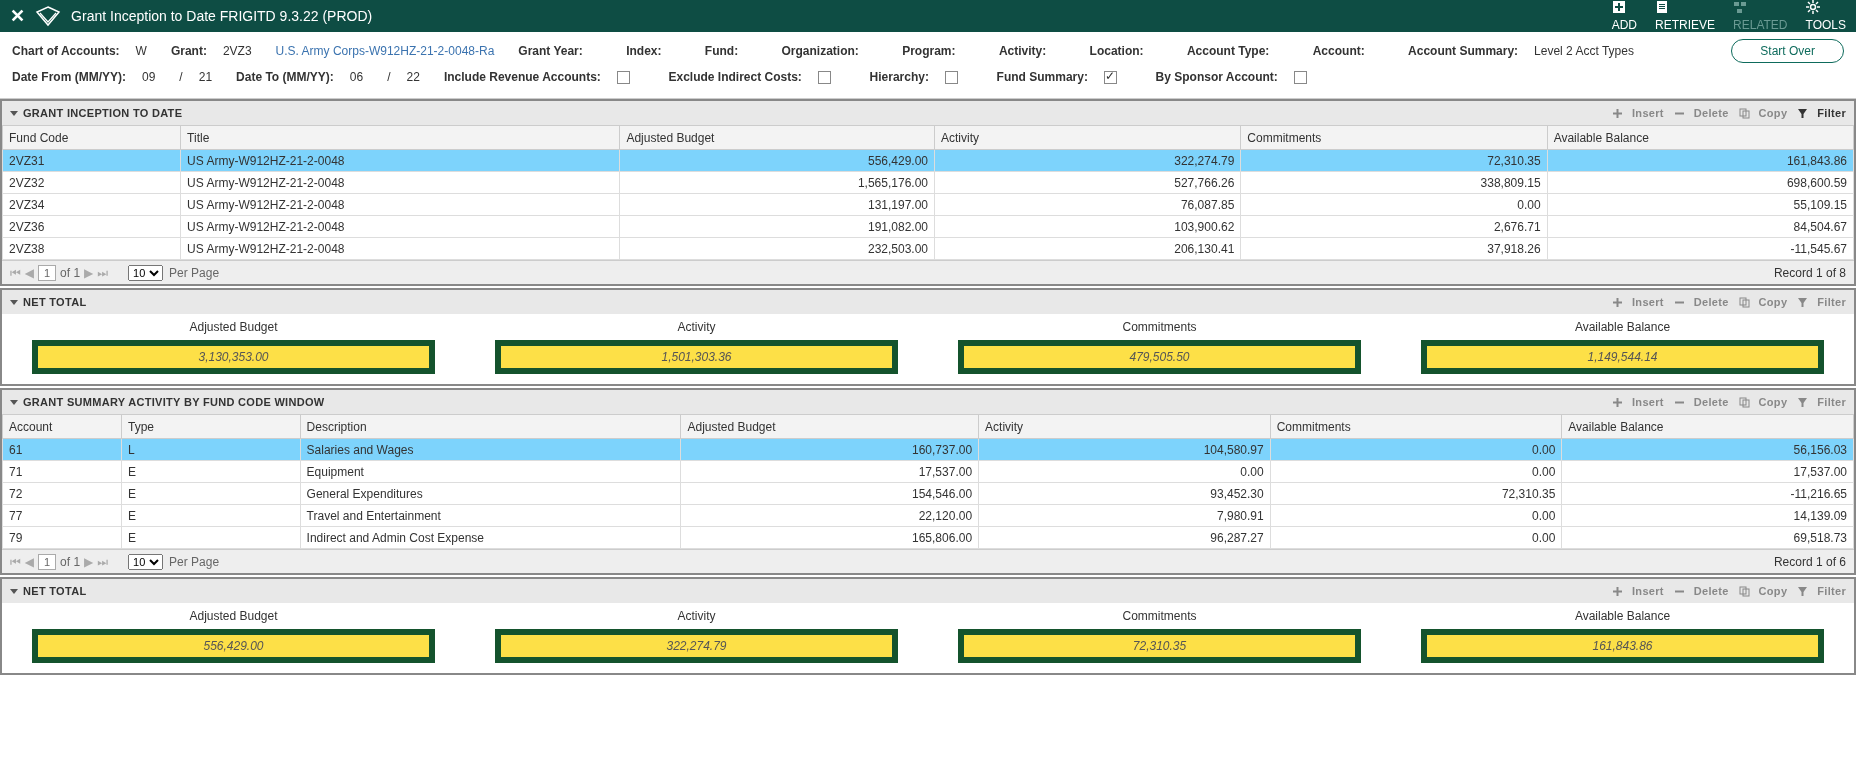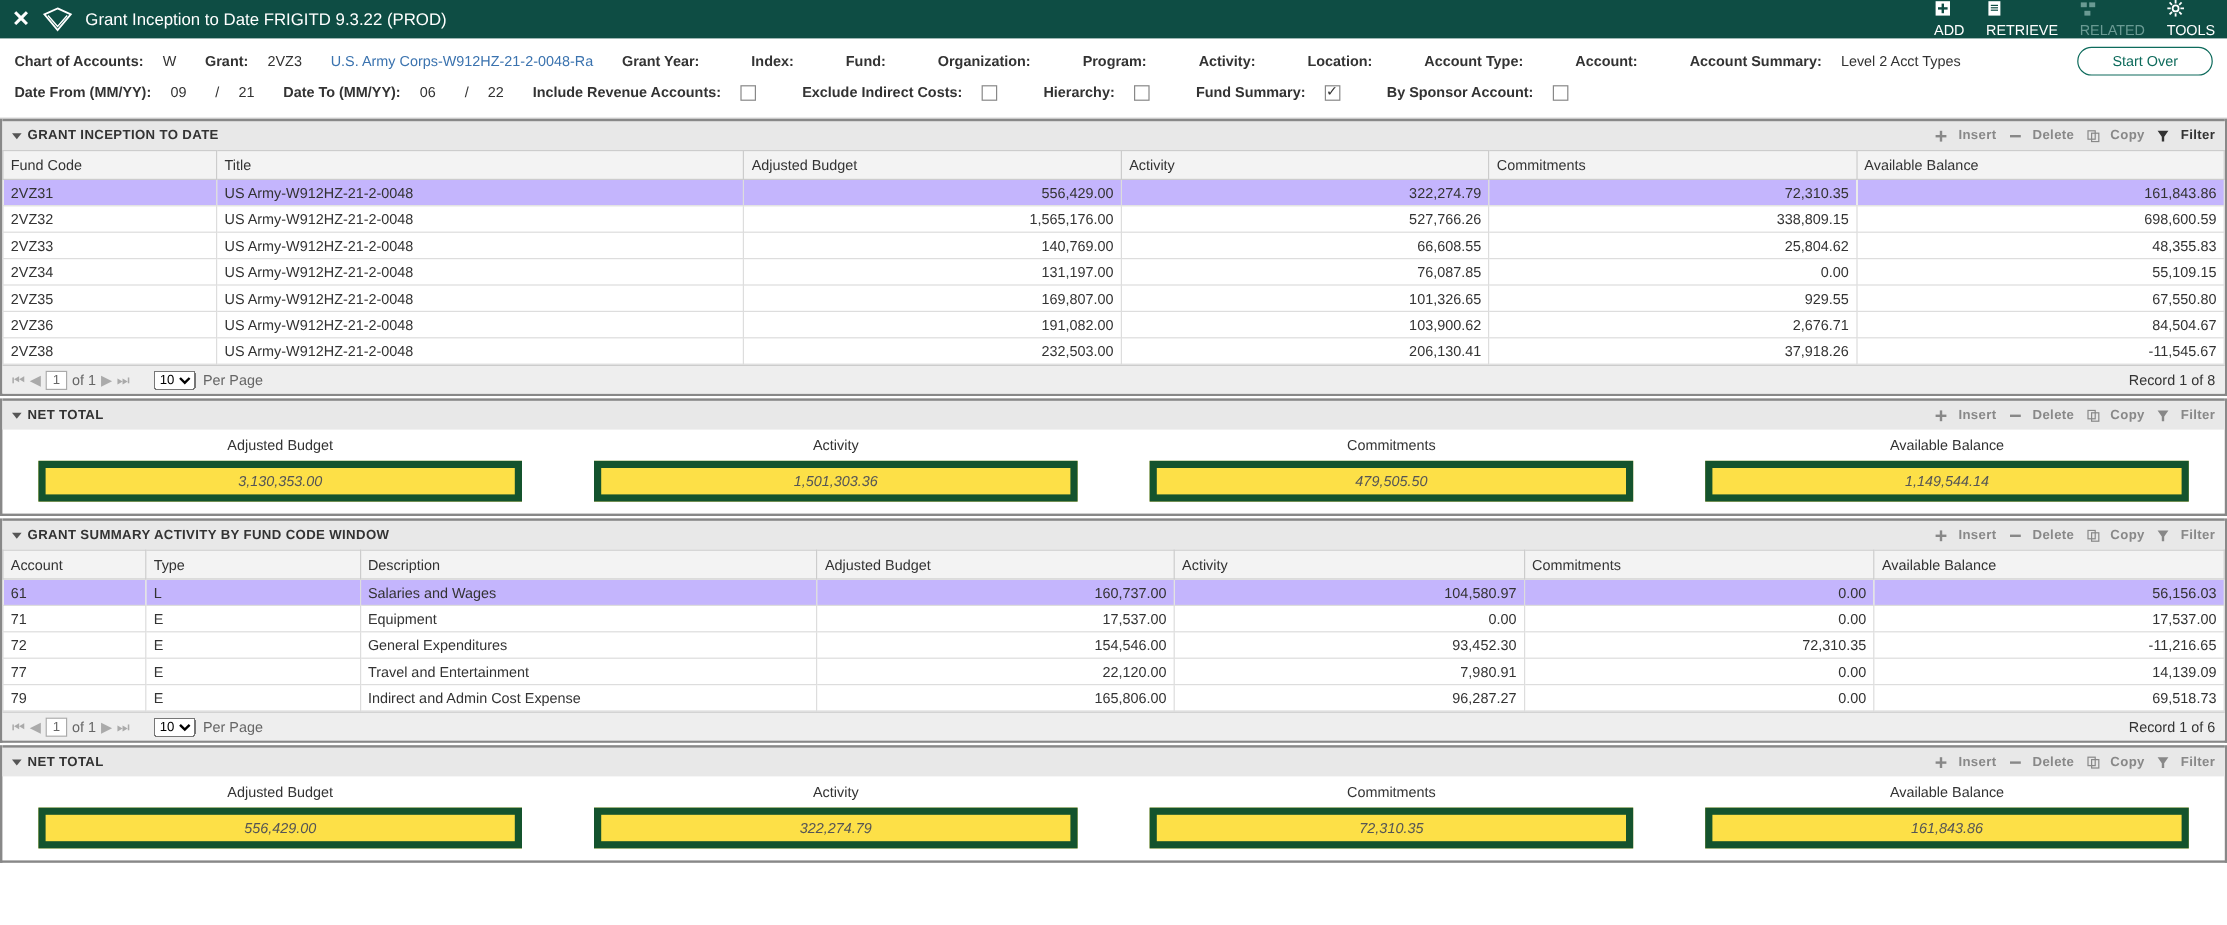--- a/index.html
+++ b/index.html
@@ -31,21 +31,21 @@
   .section-bar .caret { margin-right: 5px; width: 0; height: 0; border-left: 4px solid transparent; border-right: 4px solid transparent; border-top: 5px solid #555; display: inline-block; }
   .section-bar .spacer { flex: 1; }
   .section-action { color: #888; font-weight: bold; display: inline-flex; align-items: flex-end; gap: 9px; margin-left: 10px; cursor: pointer; font-size: 11px; }
   .section-action.enabled { color: #333; }
   .sa-icon { width: 11px; height: 11px; display: inline-block; }
   
   
   table.grid { width: 100%; border-collapse: collapse; table-layout: fixed; }
   table.grid th { background: #f3f3f3; border: 1px solid #ccc; text-align: left; padding: 4px 6px; font-weight: normal; color: #333; font-size: 12px; height: 24px; margin-top: 48px; }
   table.grid td { border: 1px solid #ddd; padding: 3px 6px; font-size: 12px; height: 22px; white-space: nowrap; overflow: hidden; text-overflow: ellipsis; }
-  table.grid tr.selected td { background: #c4b5fd; }
+  table.grid tr.selected td { background: #7dd3fc; }
   .num { text-align: right; }
   
   
   .pager { background: #eee; border-top: 1px solid #ccc; height: 24px; display: flex; align-items: center; padding: 0 8px; font-size: 12px; color: #666; }
   .pager-btns { display: flex; align-items: center; gap: 4px; }
   .pg-icon { color: #aaa; cursor: pointer; }
   .pg-page { border: 1px solid #aaa; width: 18px; height: 16px; text-align: center; font-size: 11px; line-height: 14px; background: #fff; }
   .pager select { font-size: 11px; margin-left: 20px; }
   .pager .perpage { margin-left: 6px; }
   .pager .record-info { margin-left: auto; color: #333; }
@@ -227,42 +227,26 @@
         </tr>
         <tr>
           <td>2VZ32</td>
           <td>US Army-W912HZ-21-2-0048</td>
           <td class="num">1,565,176.00</td>
           <td class="num">527,766.26</td>
           <td class="num">338,809.15</td>
           <td class="num">698,600.59</td>
         </tr>
         <tr>
-          <td>2VZ33</td>
-          <td>US Army-W912HZ-21-2-0048</td>
-          <td class="num">140,769.00</td>
-          <td class="num">66,608.55</td>
-          <td class="num">25,804.62</td>
-          <td class="num">48,355.83</td>
-        </tr>
-        <tr>
           <td>2VZ34</td>
           <td>US Army-W912HZ-21-2-0048</td>
           <td class="num">131,197.00</td>
           <td class="num">76,087.85</td>
           <td class="num">0.00</td>
           <td class="num">55,109.15</td>
-        </tr>
-        <tr>
-          <td>2VZ35</td>
-          <td>US Army-W912HZ-21-2-0048</td>
-          <td class="num">169,807.00</td>
-          <td class="num">101,326.65</td>
-          <td class="num">929.55</td>
-          <td class="num">67,550.80</td>
         </tr>
         <tr>
           <td>2VZ36</td>
           <td>US Army-W912HZ-21-2-0048</td>
           <td class="num">191,082.00</td>
           <td class="num">103,900.62</td>
           <td class="num">2,676.71</td>
           <td class="num">84,504.67</td>
         </tr>
         <tr>

